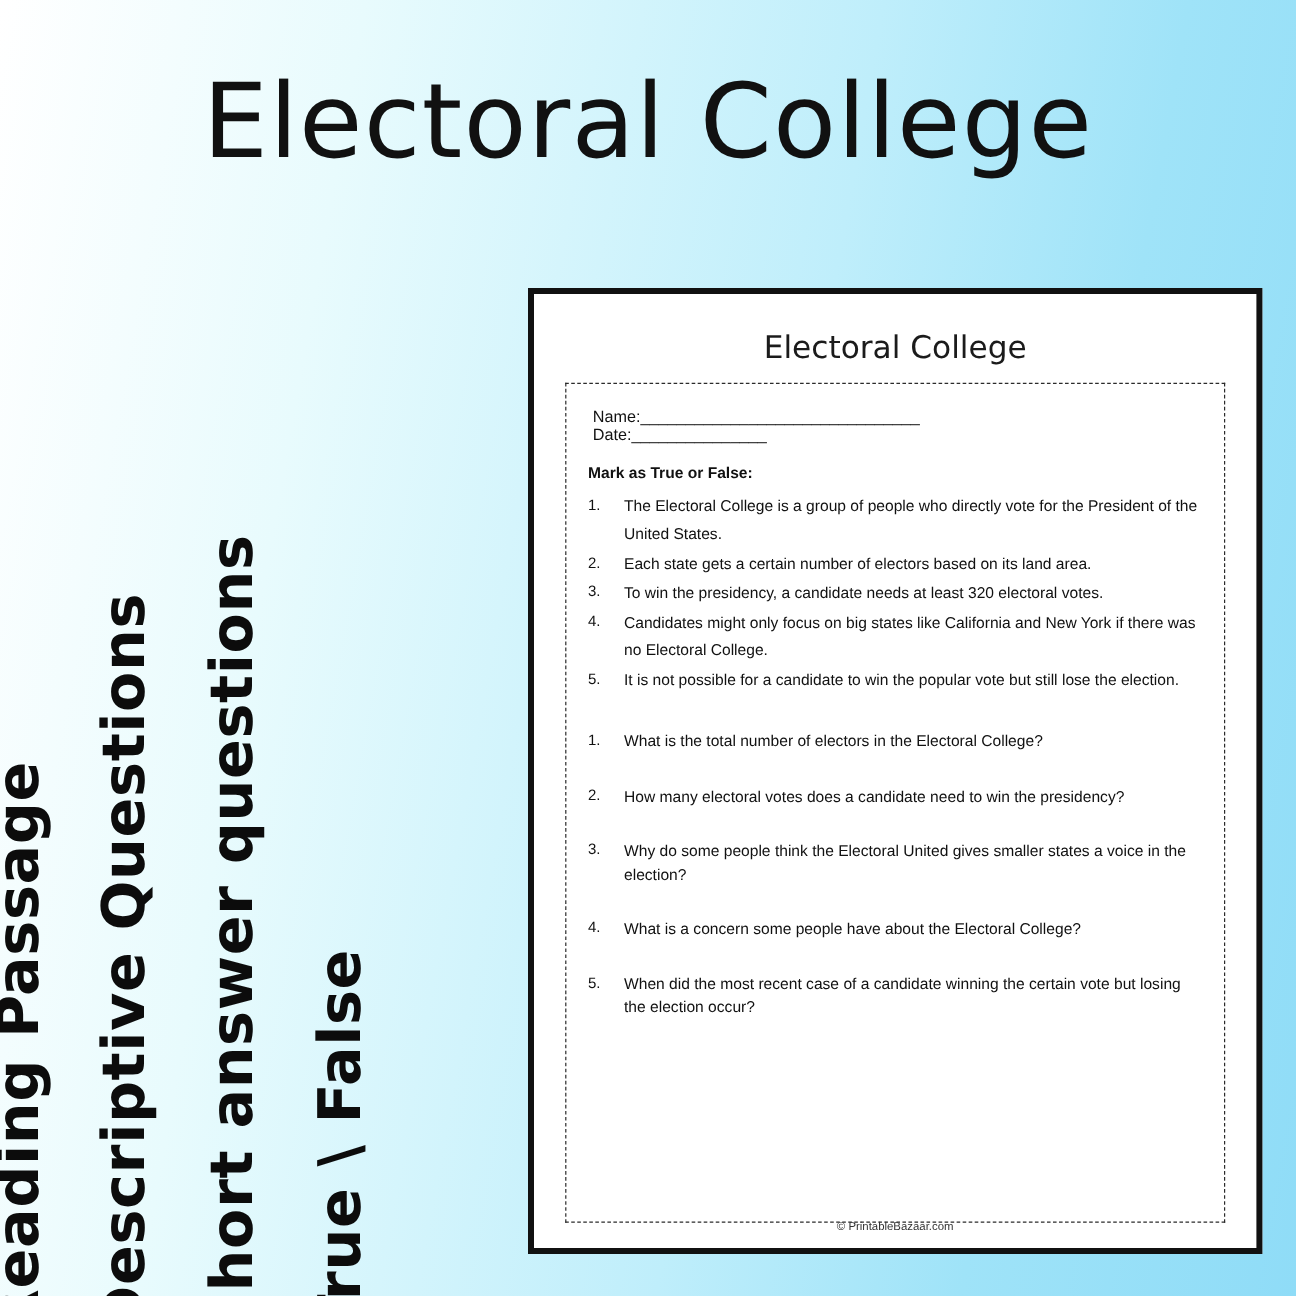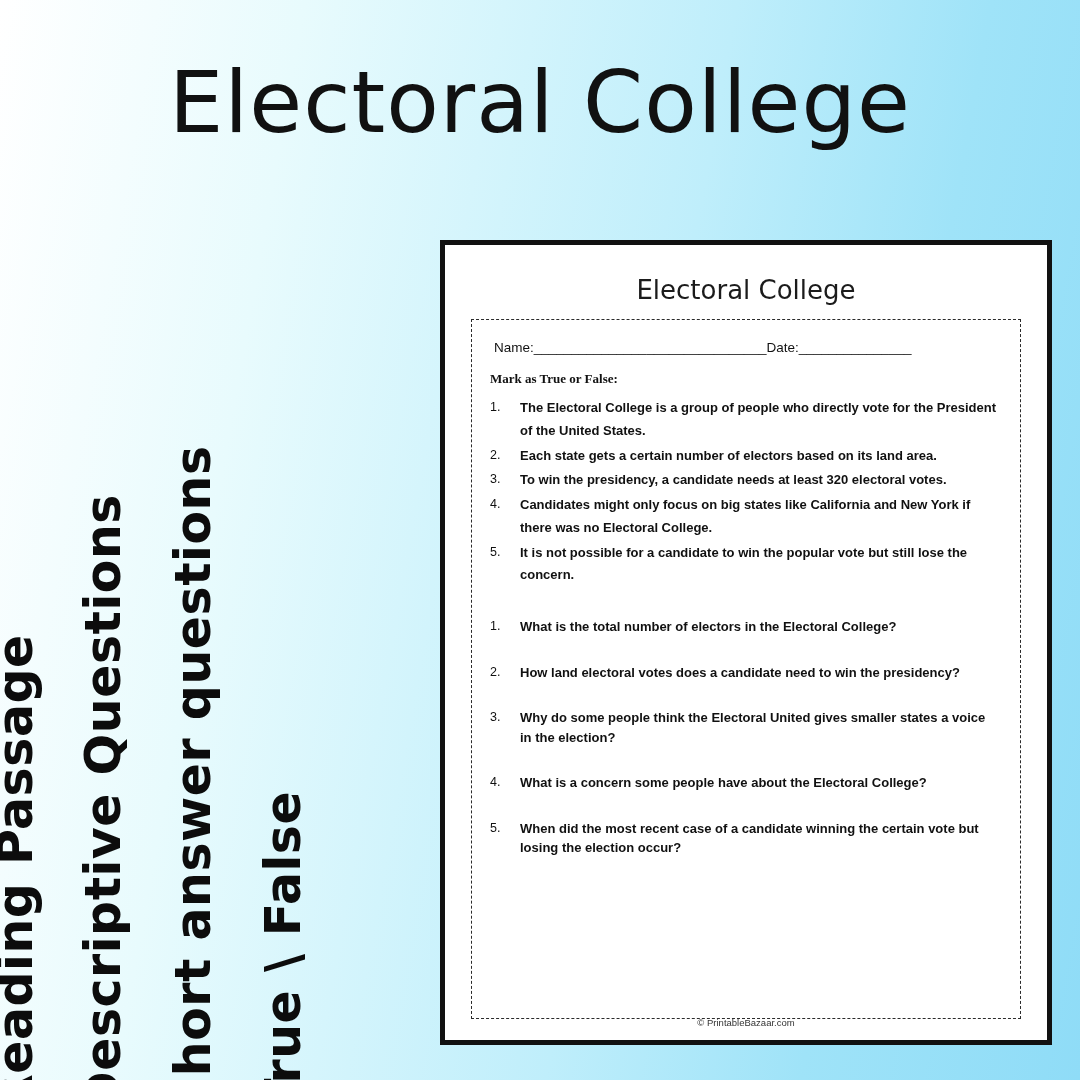--- a/index.html
+++ b/index.html
@@ -84,29 +84,30 @@
     height: 700px;
     position: relative;
   }
   .name-date-row {
     display: flex;
     align-items: baseline;
     font-size: 13.5px;
     color: #111;
     margin: 6px 4px 16px 4px;
     font-family: "Liberation Sans", sans-serif;
+    flex-direction: column;
   }
   .name-date-row span { white-space: nowrap; }
 
   .section-head {
     font-size: 13px;
     font-weight: 700;
     color: #111;
     margin: 4px 0 10px 0;
-    font-family: Liberation Serif, serif;
+    font-family: Liberation Sans, sans-serif;
   }
   .q-list {
     margin: 0 0 0 0;
     padding: 0;
     list-style: none;
   }
   .q-item {
     display: flex;
     font-size: 13px;
     line-height: 1.75;
@@ -115,21 +116,20 @@
     font-family: "Liberation Sans", sans-serif;
   }
   .q-num {
     width: 30px;
     flex: none;
     font-size: 12.5px;
   }
   .q-text {
     flex: 1;
     padding-right: 6px;
-    font-weight: bold;
   }
   .sa-list .q-item {
     margin-bottom: 26px;
     line-height: 1.5;
   }
   .spacer-block { height: 28px; }
 
   .footer-credit {
     position: absolute;
     left: 0;
@@ -180,35 +180,35 @@
           <li class="q-item">
             <span class="q-num">3.</span>
             <span class="q-text">To win the presidency, a candidate needs at least 320 electoral votes.</span>
           </li>
           <li class="q-item">
             <span class="q-num">4.</span>
             <span class="q-text">Candidates might only focus on big states like California and New York if there was no Electoral College.</span>
           </li>
           <li class="q-item">
             <span class="q-num">5.</span>
-            <span class="q-text">It is not possible for a candidate to win the popular vote but still lose the concern.</span>
+            <span class="q-text">It is not possible for a candidate to win the popular vote but still lose the election.</span>
           </li>
         </ul>
 
         <div class="spacer-block"></div>
 
 
         <ul class="q-list sa-list">
           <li class="q-item">
             <span class="q-num">1.</span>
             <span class="q-text">What is the total number of electors in the Electoral College?</span>
           </li>
           <li class="q-item">
             <span class="q-num">2.</span>
-            <span class="q-text">How land electoral votes does a candidate need to win the presidency?</span>
+            <span class="q-text">How many electoral votes does a candidate need to win the presidency?</span>
           </li>
           <li class="q-item">
             <span class="q-num">3.</span>
             <span class="q-text">Why do some people think the Electoral United gives smaller states a voice in the election?</span>
           </li>
           <li class="q-item">
             <span class="q-num">4.</span>
             <span class="q-text">What is a concern some people have about the Electoral College?</span>
           </li>
           <li class="q-item">

